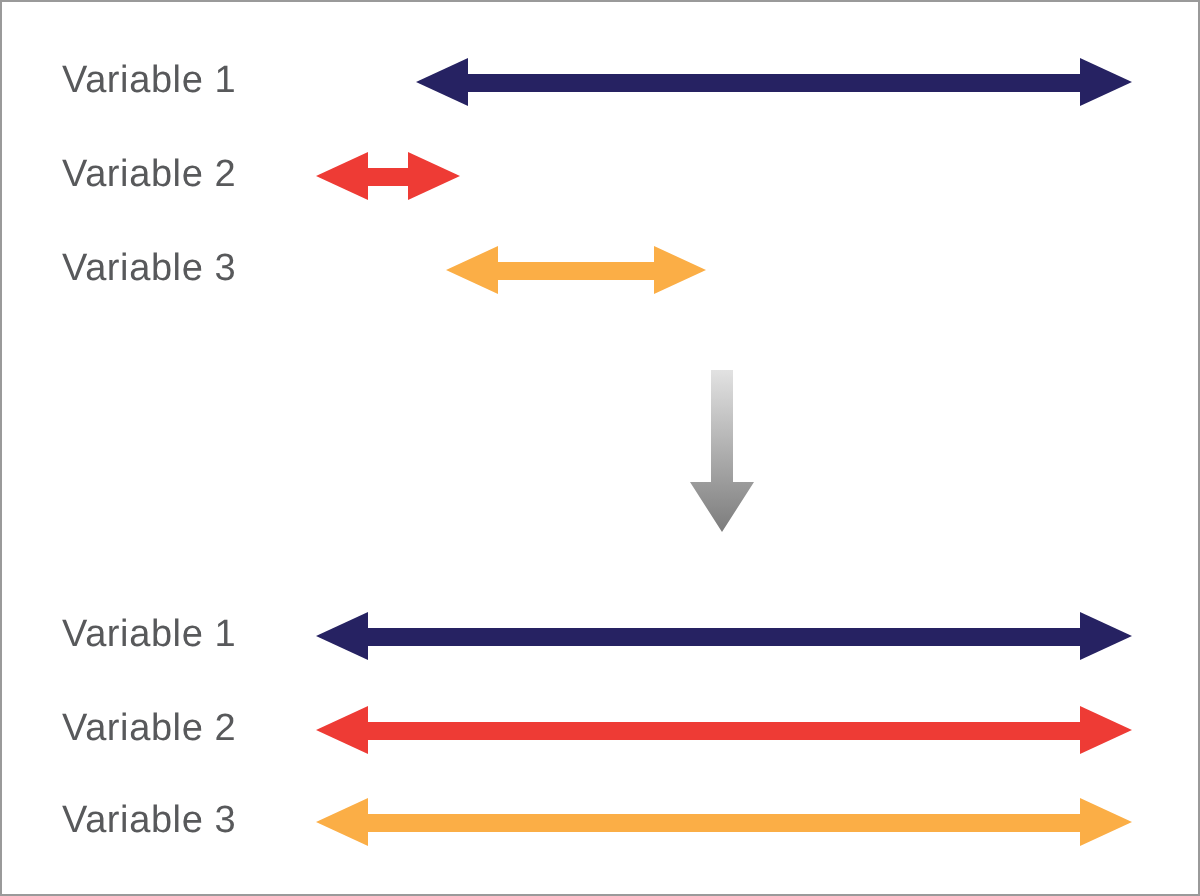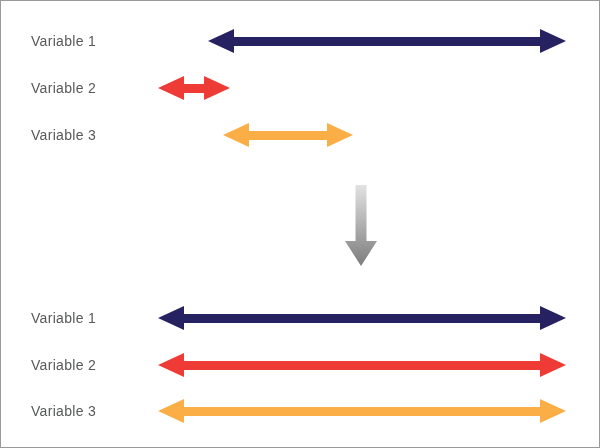--- a/index.html
+++ b/index.html
@@ -8,21 +8,21 @@
     width:600px;height:448px;
     box-sizing:border-box;
     background:var(--bg,#fff);
     border:1.5px solid var(--border,#999);
     overflow:hidden;
     font-family:"Liberation Sans", sans-serif;
   }
   .row{position:absolute;left:0;width:100%;height:30px;}
   .label{
     position:absolute;left:30px;top:0;
-    line-height:30px;font-size:14px;letter-spacing:.3px;
+    line-height:30px;font-size:19px;letter-spacing:.3px;
     color:var(--text,#58595b);
     white-space:nowrap;
     text-align:center;
   }
   .arrow{
     position:absolute;top:2.5px;height:25px;
     display:flex;align-items:center;
   }
   .head{width:0;height:0;flex:0 0 auto;
     border-top:12.5px solid transparent;

